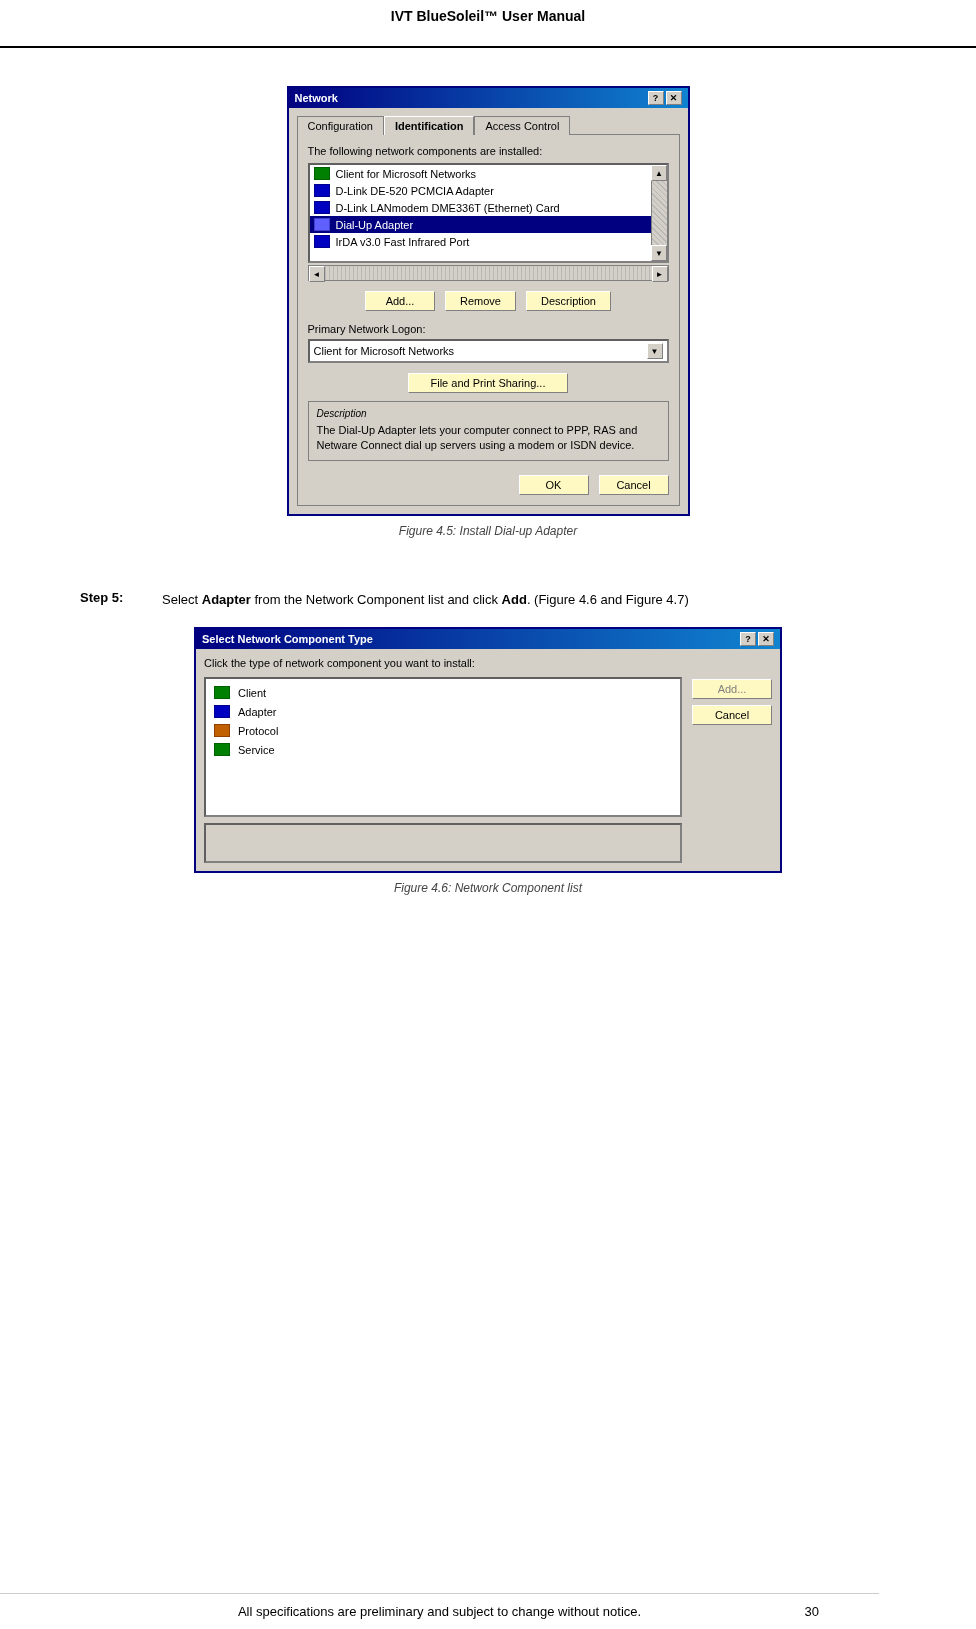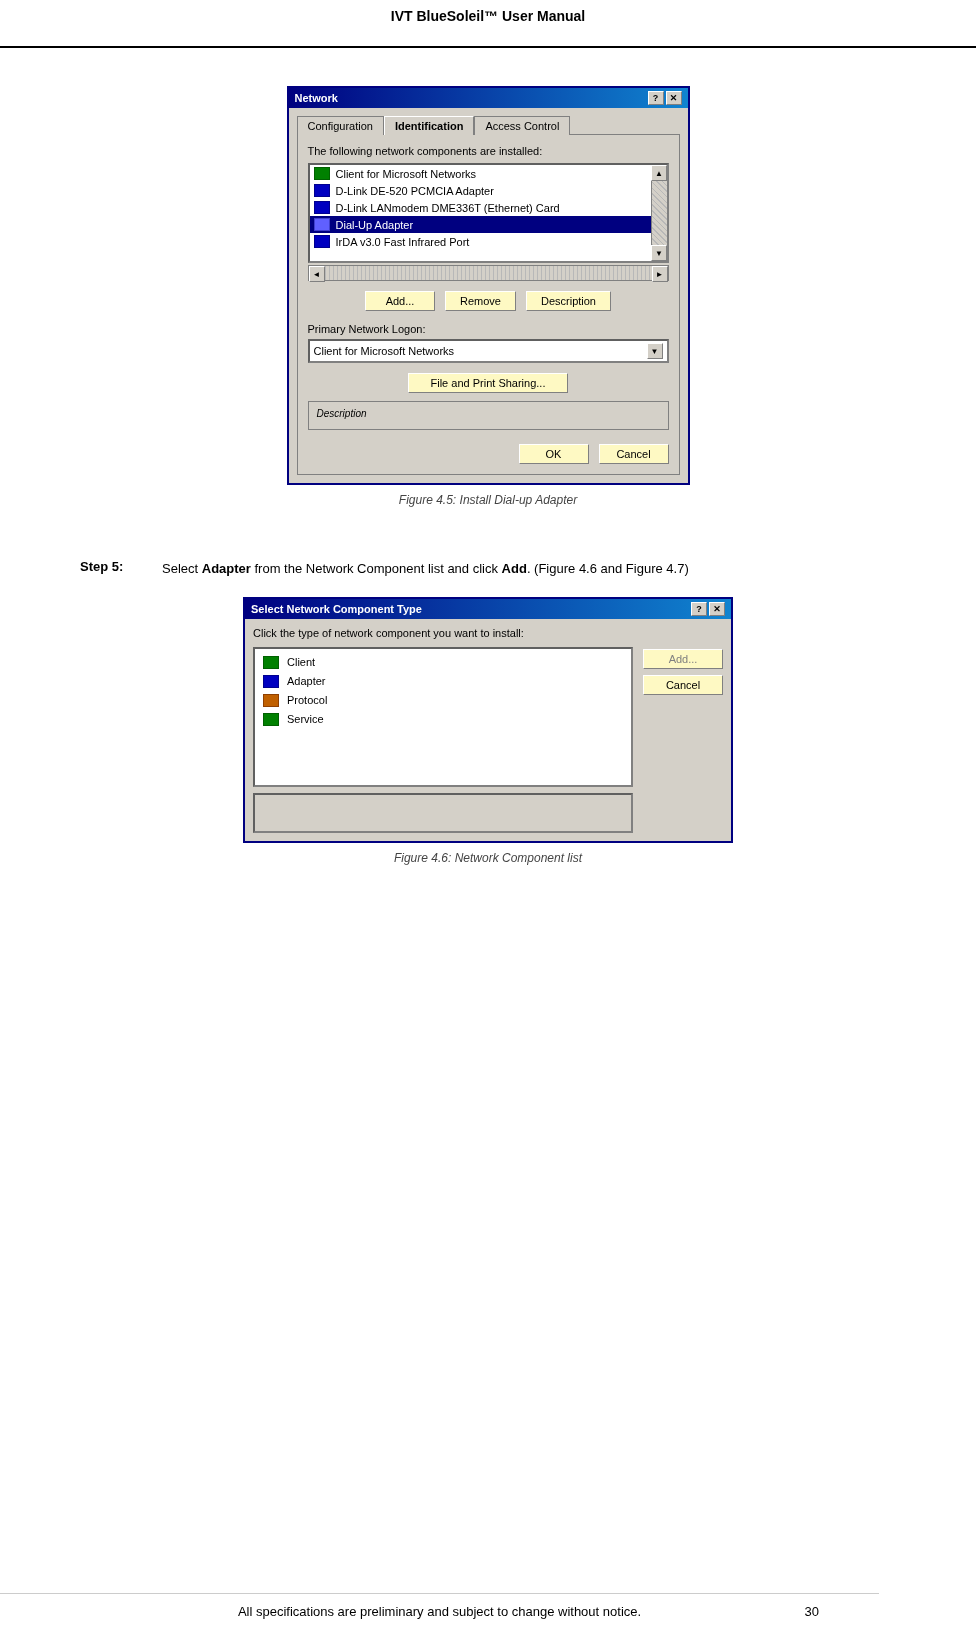--- a/index.html
+++ b/index.html
@@ -275,21 +275,21 @@
       align-items: center;
       gap: 6px;
       font-size: 11px;
     }
 
     
     .spacer { height: 20px; }
 
     
     .dialog-fig45 { width: 403px; }
-    .dialog-fig46 { width: 490px; }
+    .dialog-fig46 { width: 588px; }
 
     
     .li-icon {
       display: inline-block;
       width: 16px;
       height: 13px;
       vertical-align: middle;
       margin-right: 2px;
       flex-shrink: 0;
     }
@@ -391,20 +391,21 @@
             <span>Client for Microsoft Networks</span>
             <div class="win-dropdown-arrow">▼</div>
           </div>
 
           <div style="display:flex;justify-content:center;margin-bottom:8px;">
             <button class="win-btn" style="min-width:160px;">File and Print Sharing...</button>
           </div>
 
           <div class="win-desc-box">
             <div class="win-desc-title">Description</div>
+            <div class="win-desc-text">The Dial-Up Adapter lets your computer connect to PPP, RAS and Netware Connect dial up servers using a modem or ISDN device.</div>
           </div>
 
           <div style="display:flex;gap:10px;margin-top:14px;justify-content:flex-end;">
             <button class="win-btn">OK</button>
             <button class="win-btn">Cancel</button>
           </div>
         </div>
       </div>
     </div>
     <div class="figure-caption">Figure 4.5: Install Dial-up Adapter</div>

